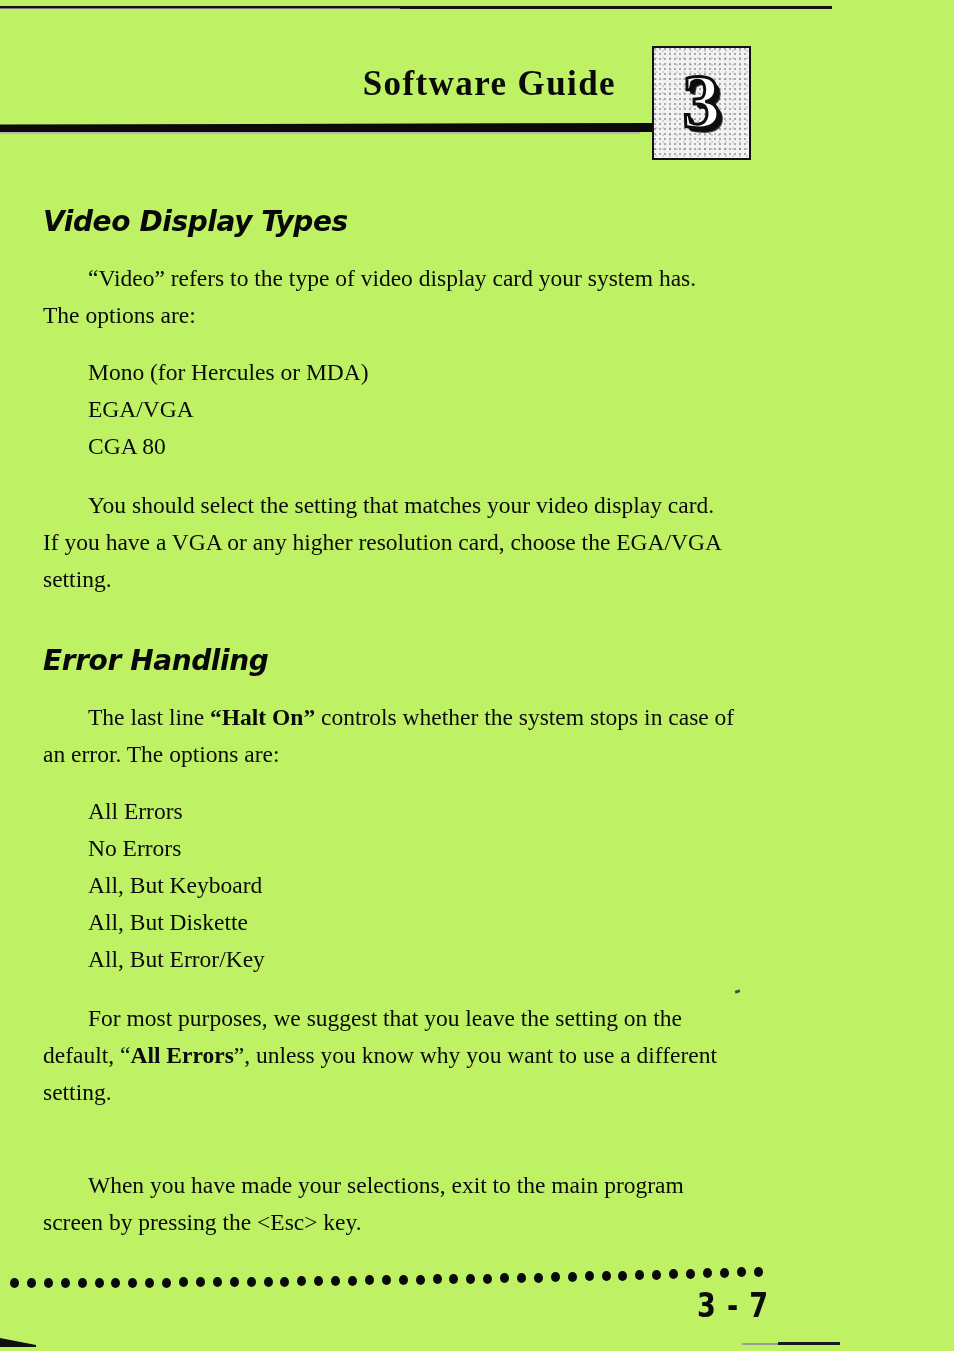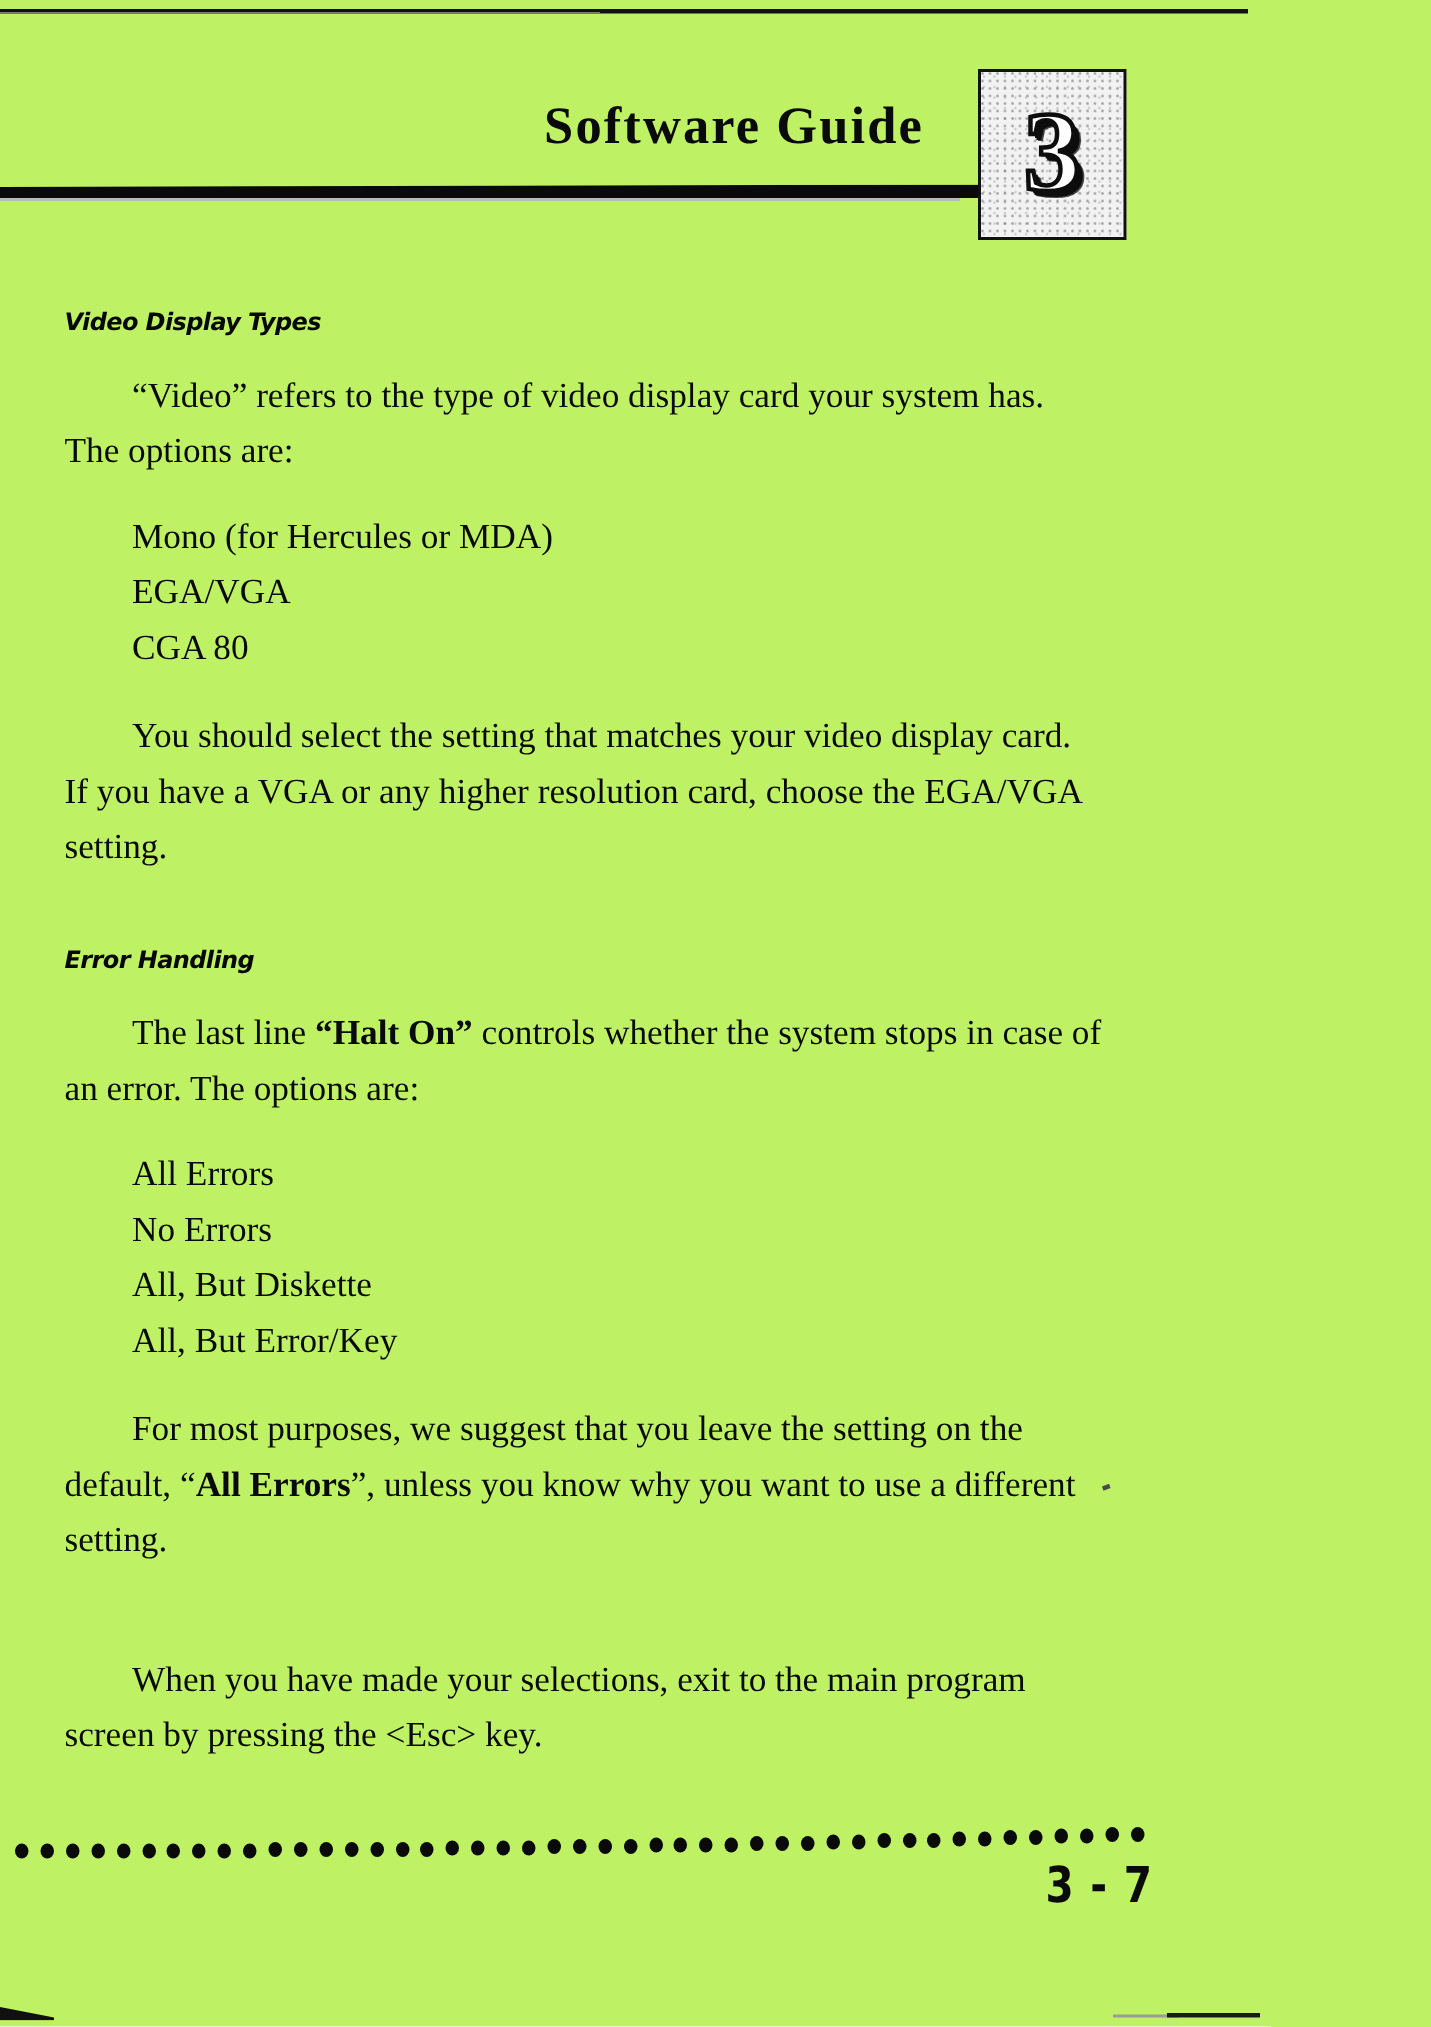--- a/index.html
+++ b/index.html
@@ -111,21 +111,21 @@
   .content {
     position: absolute;
     left: 43px;
     top: 205px;
     width: 692px;
   }
   .section-heading {
     font-family: "DejaVu Sans", "Liberation Sans", sans-serif;
     font-weight: bold;
     font-style: italic;
-    font-size: 16px;
+    font-size: 28px;
     letter-spacing: -0.4px;
     margin: 0 0 22px 0;
     color: #080808;
   }
   .section-heading.second {
     margin-top: 46px;
   }
   p.para {
     margin: 0 0 0 0;
     font-size: 23.5px;
@@ -152,21 +152,21 @@
     width: 5px;
     height: 3px;
     background: #4a4a4a;
     transform: rotate(-20deg);
   }
 
   
   .footer {
     position: absolute;
     left: 0;
-    top: 1191px;
+    top: 1240px;
     width: 954px;
     height: 111px;
   }
   .dot-rule {
     position: absolute;
     left: 8px;
     top: 24px;
     width: 760px;
     height: 30px;
   }
@@ -248,20 +248,21 @@
 
     <p class="para">You should select the setting that matches your video display card. If you have a VGA or any higher resolution card, choose the EGA/VGA setting.</p>
 
     <h2 class="section-heading second">Error Handling</h2>
 
     <p class="para"><span>The last line </span><b>“Halt On”</b><span> controls whether the system stops in case of an error. The options are:</span></p>
 
     <ul class="options">
       <li>All Errors</li>
       <li>No Errors</li>
+      <li>All, But Keyboard</li>
       <li>All, But Diskette</li>
       <li>All, But Error/Key</li>
     </ul>
 
     <p class="para"><span>For most purposes, we suggest that you leave the setting on the default, “</span><b>All Errors</b><span>”, unless you know why you want to use a different setting.</span></p>
 
     <div class="gap-large"></div>
 
     <p class="para">When you have made your selections, exit to the main program screen by pressing the &lt;Esc&gt; key.</p>
   </div>

